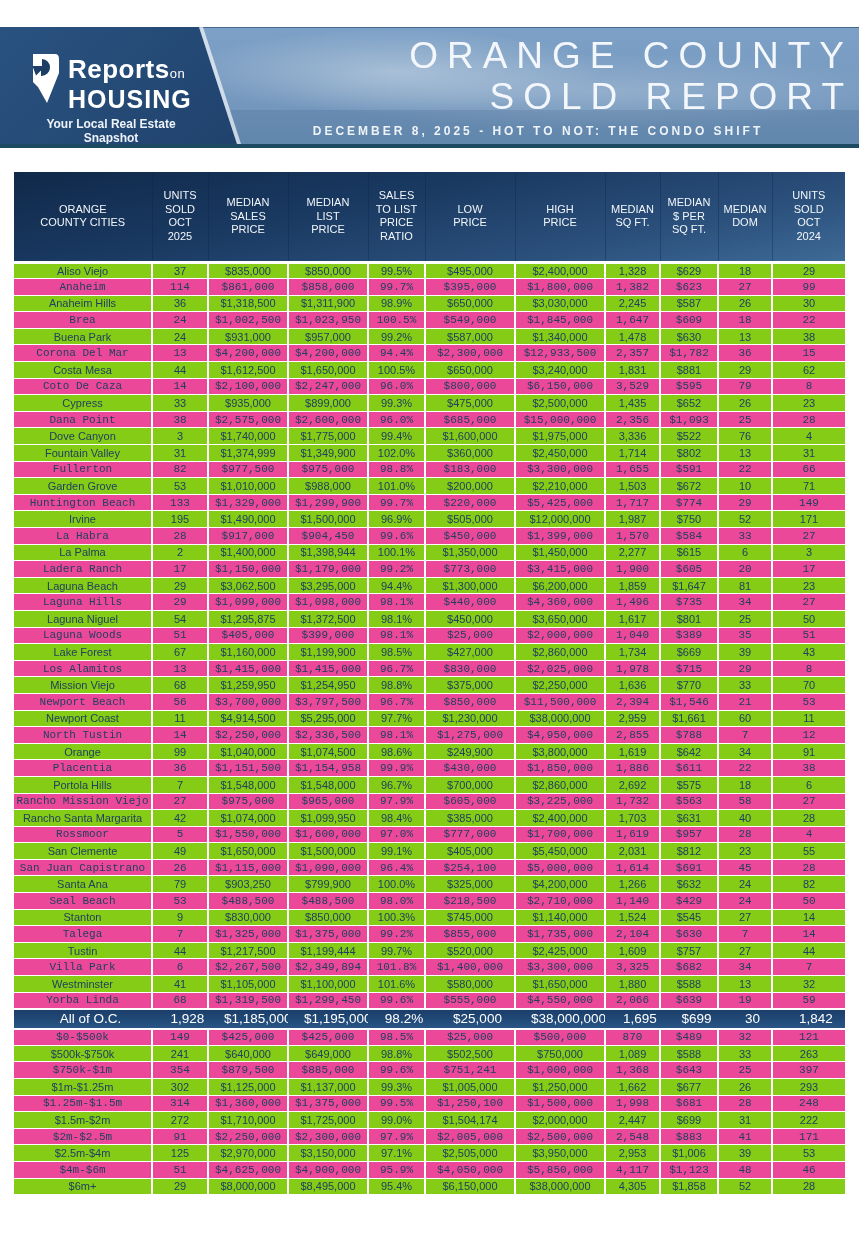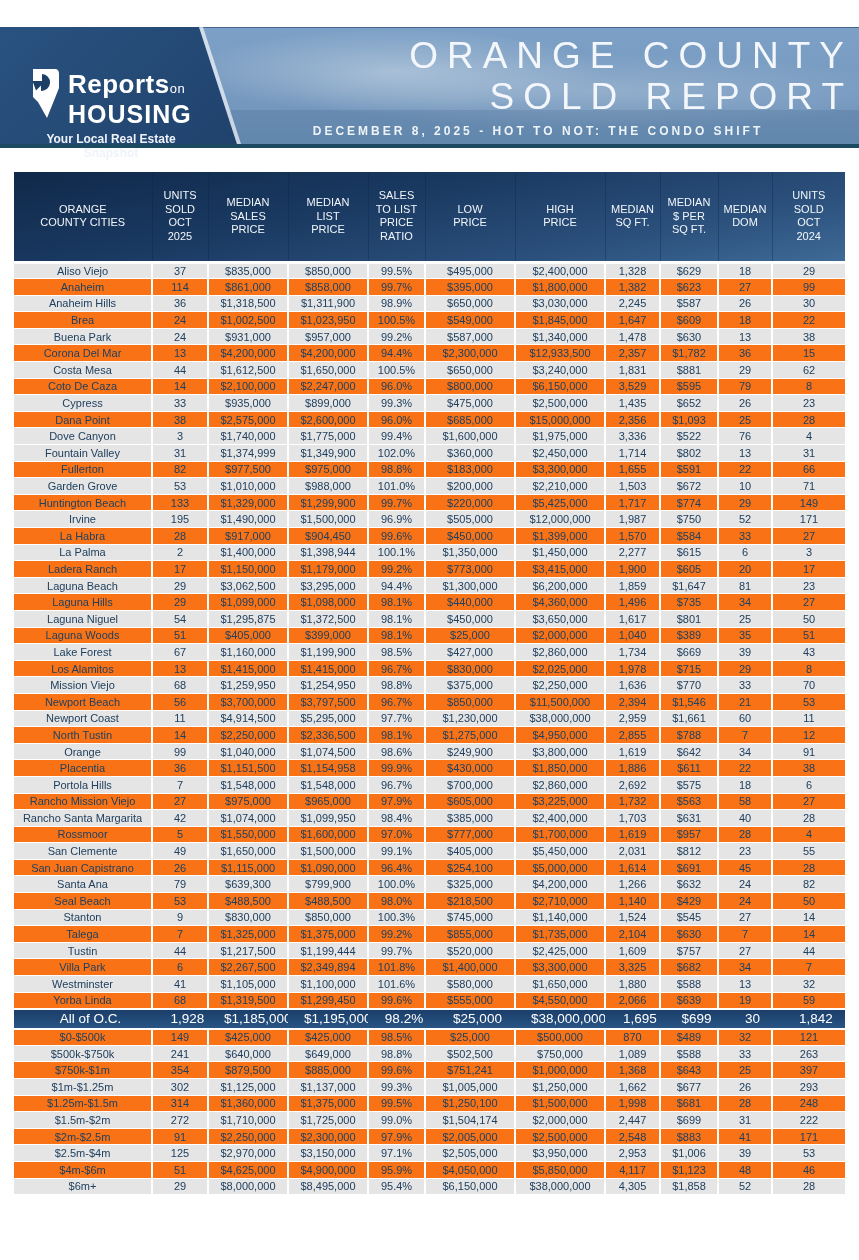--- a/index.html
+++ b/index.html
@@ -29,21 +29,21 @@
     clip-path:polygon(0 0, 199px 0, 237px 100%, 0 100%);
   }
   .banner-diag-line {
     position:absolute; inset:0 0 4px 0;
     background:rgba(255,255,255,0.65);
     clip-path:polygon(199px 0, 203px 0, 241px 100%, 237px 100%);
   }
   .banner-bottom-line { position:absolute; left:0; right:0; bottom:0; height:4px; background:#1b4a61; }
 
   .logo { position:absolute; left:26px; top:24px; width:175px; color:#ffffff; }
-  .logo-row { display:flex; align-items:flex-start;margin-top:15px; }
+  .logo-row { display:flex; align-items:flex-start; }
   .logo-mark { width:40px; height:56px; flex:0 0 auto; margin-right:2px; }
   .logo-words { padding-top:6px; }
   .logo-line1 { font-size:26px; font-weight:700; letter-spacing:0.5px; line-height:24px; }
   .logo-on { font-size:13px; font-weight:400; }
   .logo-line2 { font-size:25px; font-weight:700; letter-spacing:1px; line-height:26px; }
   .logo-tagline { margin-top:5px; font-size:12px; font-weight:700; color:#eef3f9; text-align:center; width:170px; }
 
   .banner-title {
     position:absolute; top:8px; left:235px; right:6px; text-align:right;
     color:#f3f7fb; font-size:37px; font-weight:400; letter-spacing:9px;
@@ -71,22 +71,22 @@
     border-bottom:3px solid #ffffff;
     padding:2px 1px;
   }
   .report-table th:last-child { border-right:none; }
   .report-table td {
     height:16.6px; text-align:center; vertical-align:middle;
     border-right:2px solid #ffffff; border-bottom:1px solid #ffffff;
     padding:0 1px; overflow:hidden; white-space:nowrap;
   }
   .report-table td:last-child { border-right:none; }
-  .stripe-blue { background:#e5e5e5; }
-  .stripe-white { background:#f97316; }
+  .stripe-blue { background:#84cc16; }
+  .stripe-white { background:#ec4899;font-family:Liberation Mono, monospace; }
   .total-row { background:linear-gradient(180deg,#1c3d68 0%,#214a78 55%,#2a5687 100%); }
   .total-row td {
     color:#ffffff; font-size:13.5px; height:20px;
     border-top:2px solid #ffffff; border-bottom:2px solid #ffffff;
     border-right:none;
     padding-left:16px;
   }
 </style>
 </head>
 <body>
@@ -650,21 +650,21 @@
           <td>$254,100</td>
           <td>$5,000,000</td>
           <td>1,614</td>
           <td>$691</td>
           <td>45</td>
           <td>28</td>
         </tr>
         <tr class="stripe-blue">
           <td>Santa Ana</td>
           <td>79</td>
-          <td>$639,300</td>
+          <td>$903,250</td>
           <td>$799,900</td>
           <td>100.0%</td>
           <td>$325,000</td>
           <td>$4,200,000</td>
           <td>1,266</td>
           <td>$632</td>
           <td>24</td>
           <td>82</td>
         </tr>
         <tr class="stripe-white">

